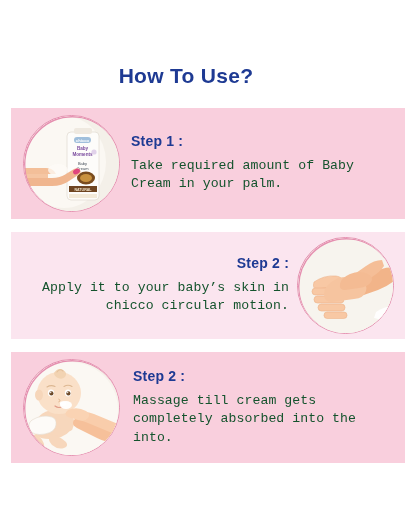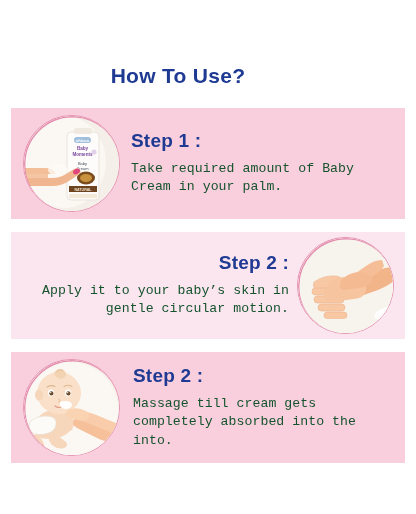--- a/index.html
+++ b/index.html
@@ -6,21 +6,21 @@
   html, body {
     width:416px; height:514px;
     background:#ffffff;
     font-family:"Liberation Sans", sans-serif;
     overflow:hidden;
   }
   .page { position:relative; width:416px; height:514px; background:#fff; }
 
   .page-title {
     position:absolute;
-    top:64px; left:0; width:356px;
+    top:64px; left:8px; width:356px;
     text-align:center;
     font-size:21px;
     font-weight:bold;
     letter-spacing:0.3px;
     color:#1e3a93;
   }
 
   .step-band {
     position:absolute;
     left:11px;
@@ -54,21 +54,21 @@
 
   .text-col {
     flex:1 1 auto;
     padding-left:8px;
     padding-right:10px;
   }
   .band-2 .text-col { padding-left:14px; padding-right:4px; }
   .band-3 .text-col { padding-left:10px; }
 
   .step-head {
-    font-size:19px;
+    font-size:14px;
     font-weight:bold;
     color:#1e3a93;
     line-height:1.2;
     margin-bottom:7px;
     letter-spacing:0.2px;
   }
   .step-body {
     font-size:13.2px;
     color:#14532d;
     line-height:1.38;
@@ -159,21 +159,21 @@
             <path d="M52 36 q10 -4 18 0 q6 3 3 8 q-3 5 -12 6 l-14 2 q-6 0 -5 -6 q1 -6 10 -10 z" fill="#f4bb93"></path>
 
             <path d="M78 74 q9 -6 19 -6 v14 q-12 1 -21 -2 z" fill="#ffffff" opacity="0.9"></path>
           </g>
           <circle cx="48.5" cy="48.5" r="47.8" fill="none" stroke="#e58fb0" stroke-width="1.4"></circle>
         </svg>
       </div>
     </div>
     <div class="text-col">
       <div class="step-head">Step 2 :</div>
-      <div class="step-body">Apply it to your baby’s skin in gentle circular motion.</div>
+      <div class="step-body">Apply it to your baby’s skin in chicco circular motion.</div>
     </div>
   </div>
 
   <div class="step-band band-3">
     <div class="media">
       <div class="circle">
         <svg viewBox="0 0 97 97" width="97" height="97" aria-hidden="true">
           <defs>
             <clipPath id="c3">
                 <circle cx="48.5" cy="48.5" r="48.5"></circle>

